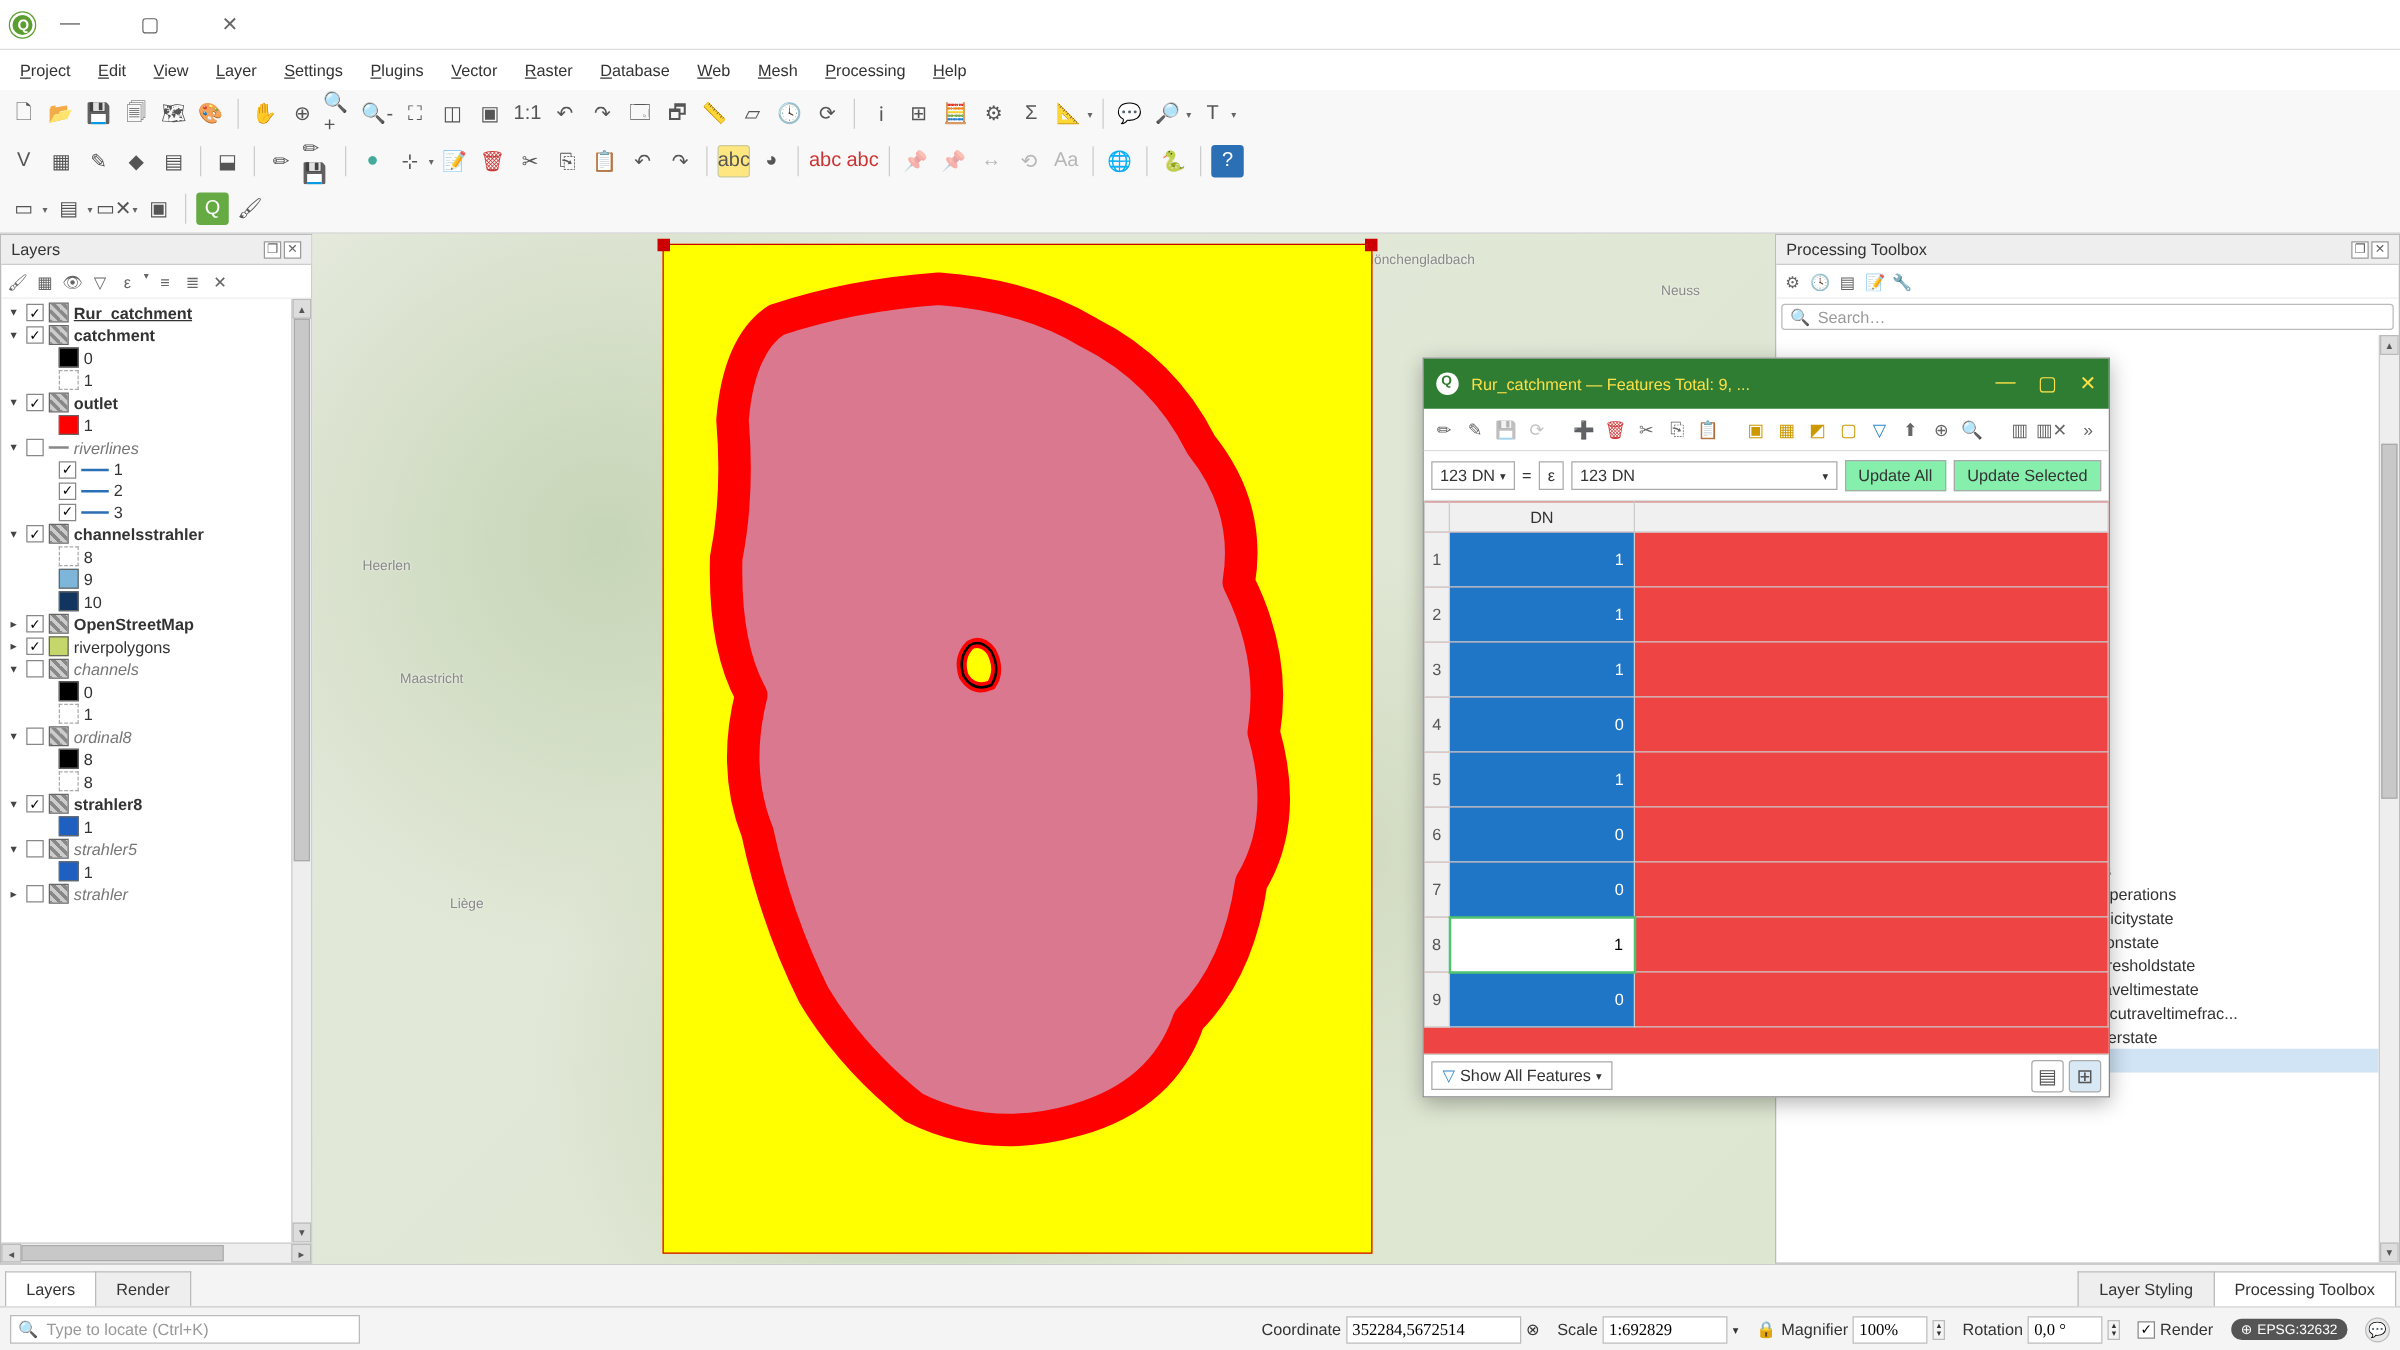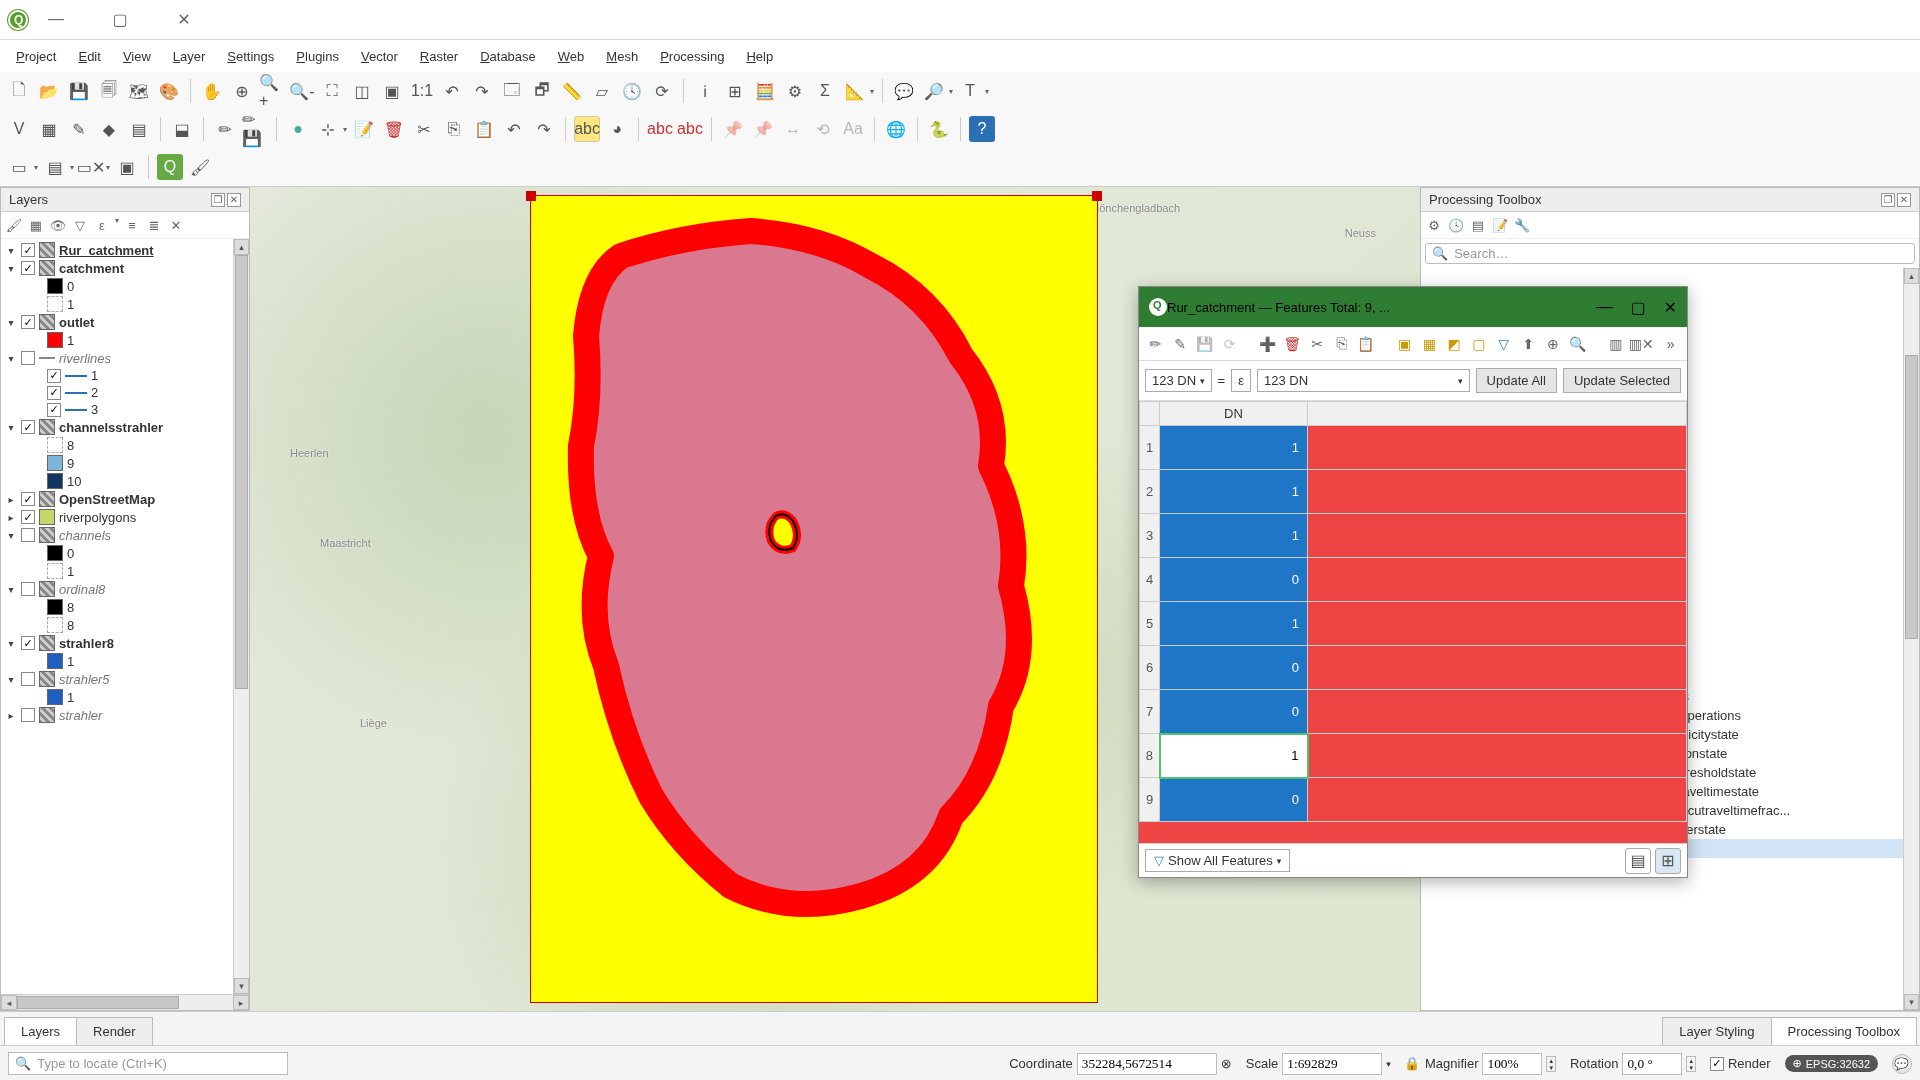--- a/index.html
+++ b/index.html
@@ -69,30 +69,30 @@
 .red-blob { position:absolute; }
 
 .toolbox-panel { width: 500px; }
 .searchbox { display: flex; align-items: center; border: 1px solid #bbb; border-radius: 3px; margin: 4px; padding: 2px 6px; gap: 6px; color: #999; background: #fff; }
 .toolbox-list { flex: 1; overflow: hidden; padding-left: 8px; }
 .toolbox-row { display: flex; align-items: center; gap: 6px; padding: 2px 0; }
 .pcr-badge { background: #3b7bbf; color: #fff; font-size: 9px; padding: 1px 3px; font-weight: bold; }
 
 
 .attr-window { position: absolute; left: 1138px; top: 286px; width: 550px; height: 592px; border: 1px solid #888; background: #fff; box-shadow: 0 4px 16px rgba(0,0,0,0.3); display: flex; flex-direction: column; }
-.attr-title { height: 40px; background: #2e7d32; color: #000000; display: flex; align-items: center; padding: 0 10px; gap: 0; }
+.attr-title { height: 40px; background: #2e7d32; color: #fde047; display: flex; align-items: center; padding: 0 10px; gap: 10px; }
 .attr-title .qicon2 { width:18px; height:18px; background:#fff; border-radius:50%; position:relative; }
 .attr-title .qicon2::after { content:"Q"; color:#2e7d32; font-weight:bold; font-size:11px; position:absolute; left:4px; top:1px; }
 .attr-title .atitle { flex: 1; }
 .attr-title .awbtns { display: flex; gap: 18px; font-size: 16px; }
 .attr-toolbar { height: 34px; display: flex; align-items: center; padding: 0 6px; gap: 4px; border-bottom: 1px solid #ddd; }
 .attr-toolbar .at-ico { width: 22px; height: 22px; font-size: 14px; display:flex; align-items:center; justify-content:center; color:#666; }
 .attr-expr { height: 40px; display: flex; align-items: center; padding: 0 6px; gap: 6px; border-bottom: 1px solid #ddd; }
 .attr-expr select, .attr-expr .eqbox { border: 1px solid #aaa; padding: 3px 6px; background: #fff; }
-.attr-expr .btn { border: 1px solid #aaa; background: #e5e5e5; padding: 4px 10px; }
+.attr-expr .btn { border: 1px solid #aaa; background: #86efac; padding: 4px 10px; }
 .attr-table { flex: 1; overflow: auto; background: #ef4444; }
 .attr-table table { border-collapse: collapse; width: 100%; }
 .attr-table th { background: #f0f0f0; border: 1px solid #ccc; padding: 4px; font-weight: normal; text-align: center; }
 .attr-table td { border: 1px solid #ccc; padding: 0; height: 44px; }
 .attr-table td.rownum { background: #f0f0f0; text-align: center; width: 20px; color: #555; }
 .attr-table td.val { text-align: right; padding-right: 8px; background: #1f76c7; color: #fff; width: 148px; }
 .attr-table tr.current td.val { background: #fff; color: #000; border: 2px solid #4fc36f; }
 .attr-footer { height: 34px; border-top: 1px solid #ccc; display: flex; align-items: center; padding: 0 6px; justify-content: space-between; }
 .attr-footer .filterbtn { display: flex; align-items: center; gap: 4px; border: 1px solid #aaa; padding: 3px 8px; background: #fff; }
 
@@ -413,21 +413,21 @@
       <div class="sbtn" style="width:16px">▸</div>
     </div>
   </div>
 
   <div class="map-canvas">
     <div class="map-basemap"></div>
     <div class="basemap-label" style="left:40px;top:260px">Heerlen</div>
     <div class="basemap-label" style="left:70px;top:350px">Maastricht</div>
     <div class="basemap-label" style="left:110px;top:530px">Liège</div>
     <div class="basemap-label" style="right:240px;top:15px">Mönchengladbach</div>
-    <div class="basemap-label" style="right:44px;top:40px">Neuss</div>
+    <div class="basemap-label" style="right:60px;top:40px">Neuss</div>
     <div class="basemap-label" style="right:40px;top:250px">Köln</div>
     <div class="basemap-label" style="right:30px;top:490px">Bonn</div>
     <div class="yellow-box">
       <svg class="red-blob" viewBox="0 0 568 808" width="568" height="808" style="left:0;top:0">
         <path d="M 90 60 Q 60 80 55 140 Q 60 200 50 250 Q 48 320 70 360 Q 55 420 75 470 Q 90 540 120 600 Q 150 650 200 690 Q 260 720 330 700 Q 400 680 420 620 Q 460 580 470 510 Q 500 460 480 390 Q 490 330 460 270 Q 470 210 430 160 Q 400 100 340 70 Q 290 40 220 35 Q 150 40 90 60 Z" fill="#d9788f" stroke="#ff0000" stroke-width="26" stroke-linejoin="round"></path>
         <path d="M 245 320 Q 235 330 240 345 Q 248 358 262 352 Q 270 340 262 325 Q 254 315 245 320 Z" fill="#ffff00" stroke="#ff0000" stroke-width="8"></path>
         <path d="M 245 320 Q 235 330 240 345 Q 248 358 262 352 Q 270 340 262 325 Q 254 315 245 320 Z" fill="none" stroke="#000" stroke-width="2"></path>
       </svg>
     </div>
   </div>

